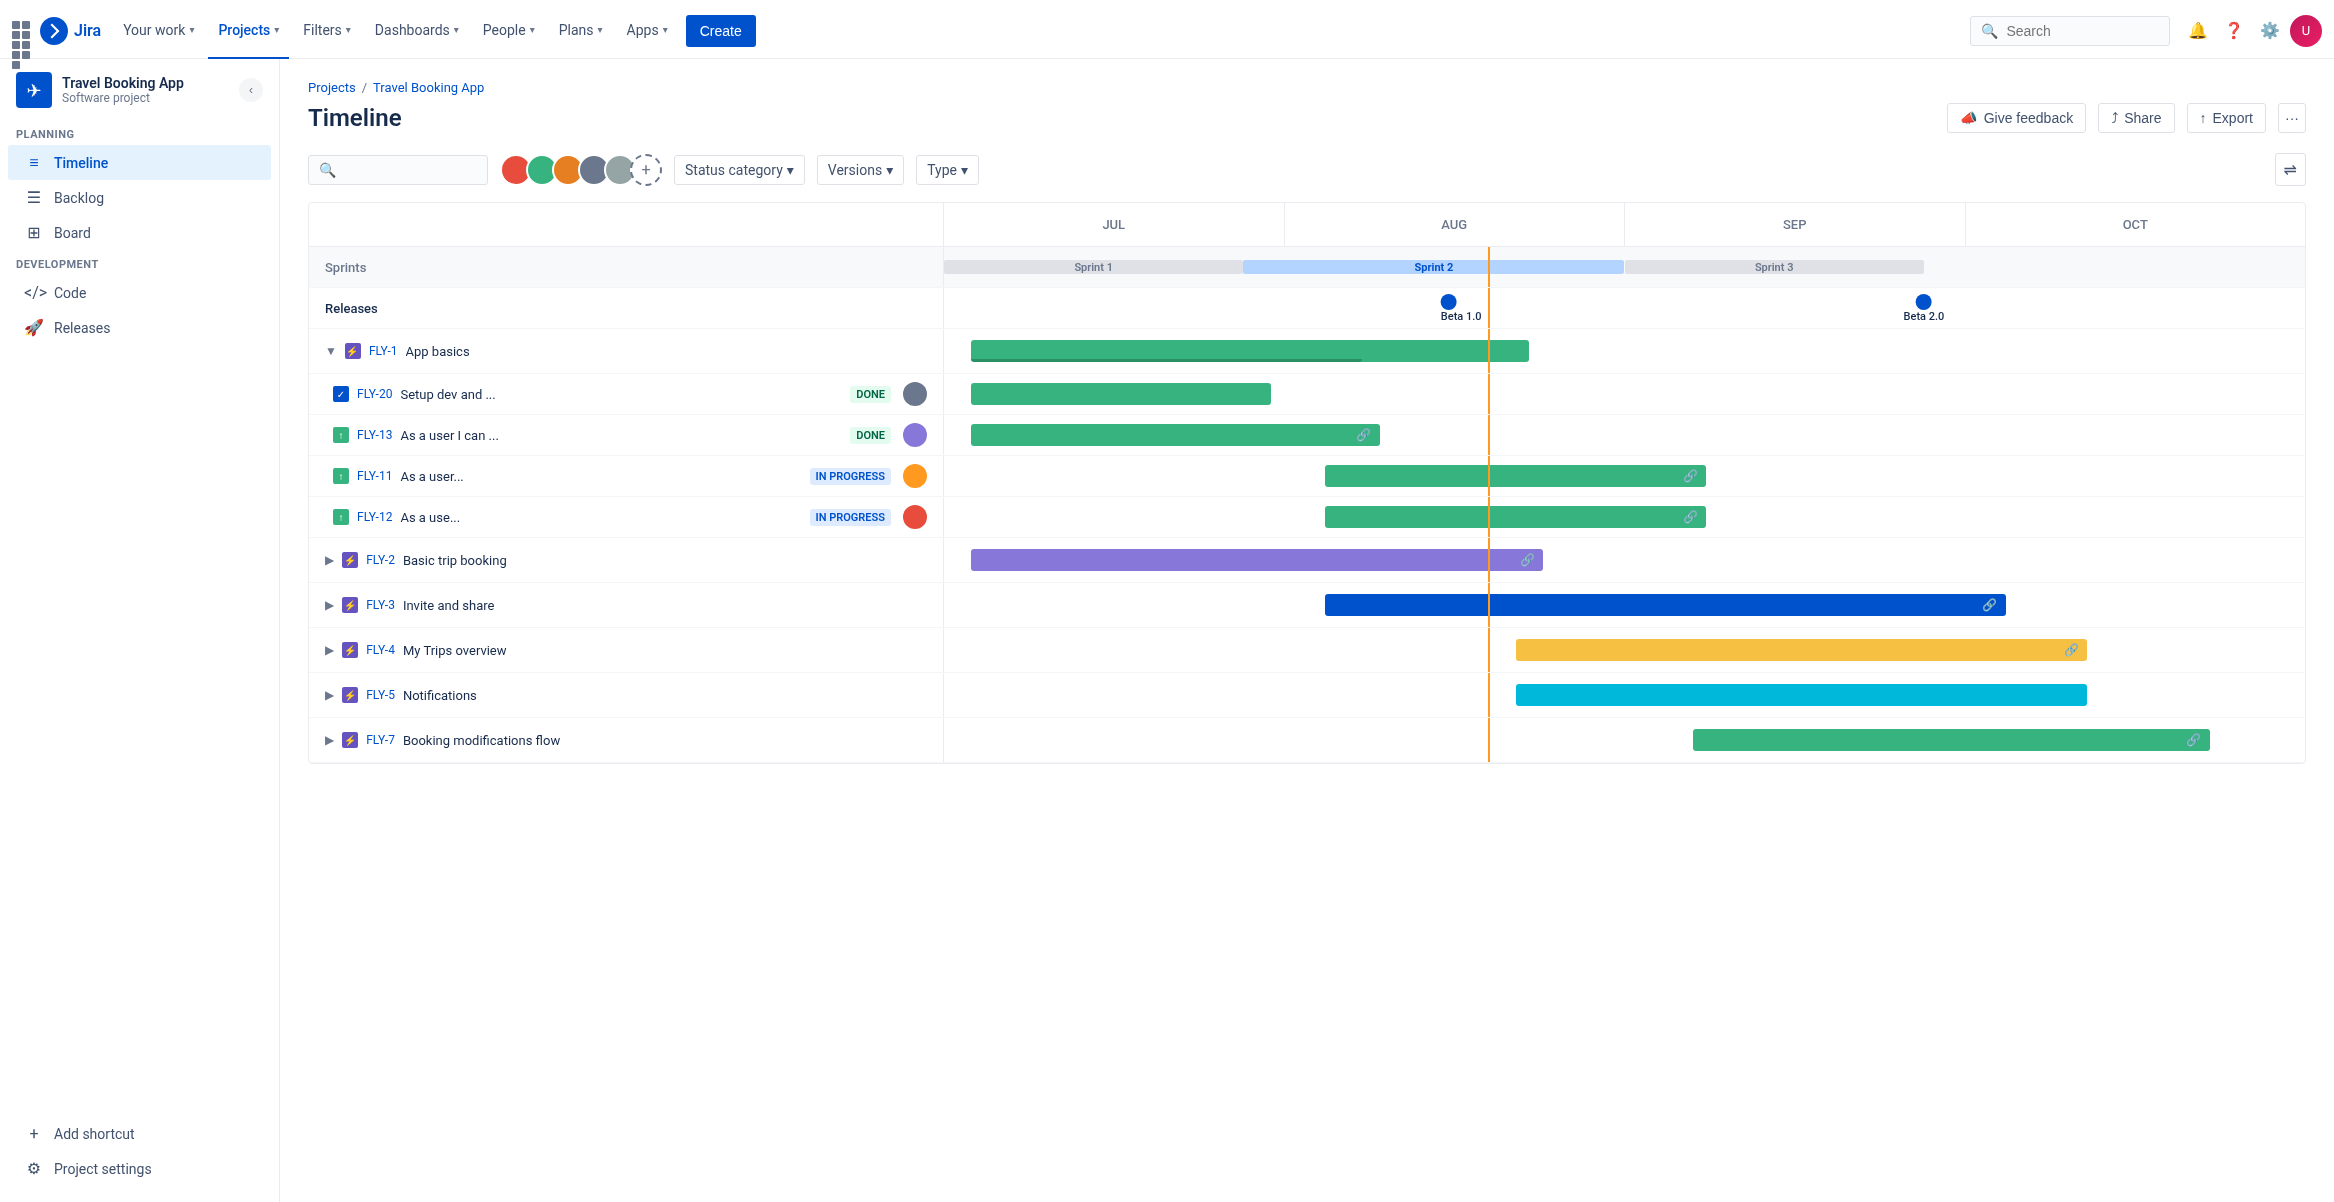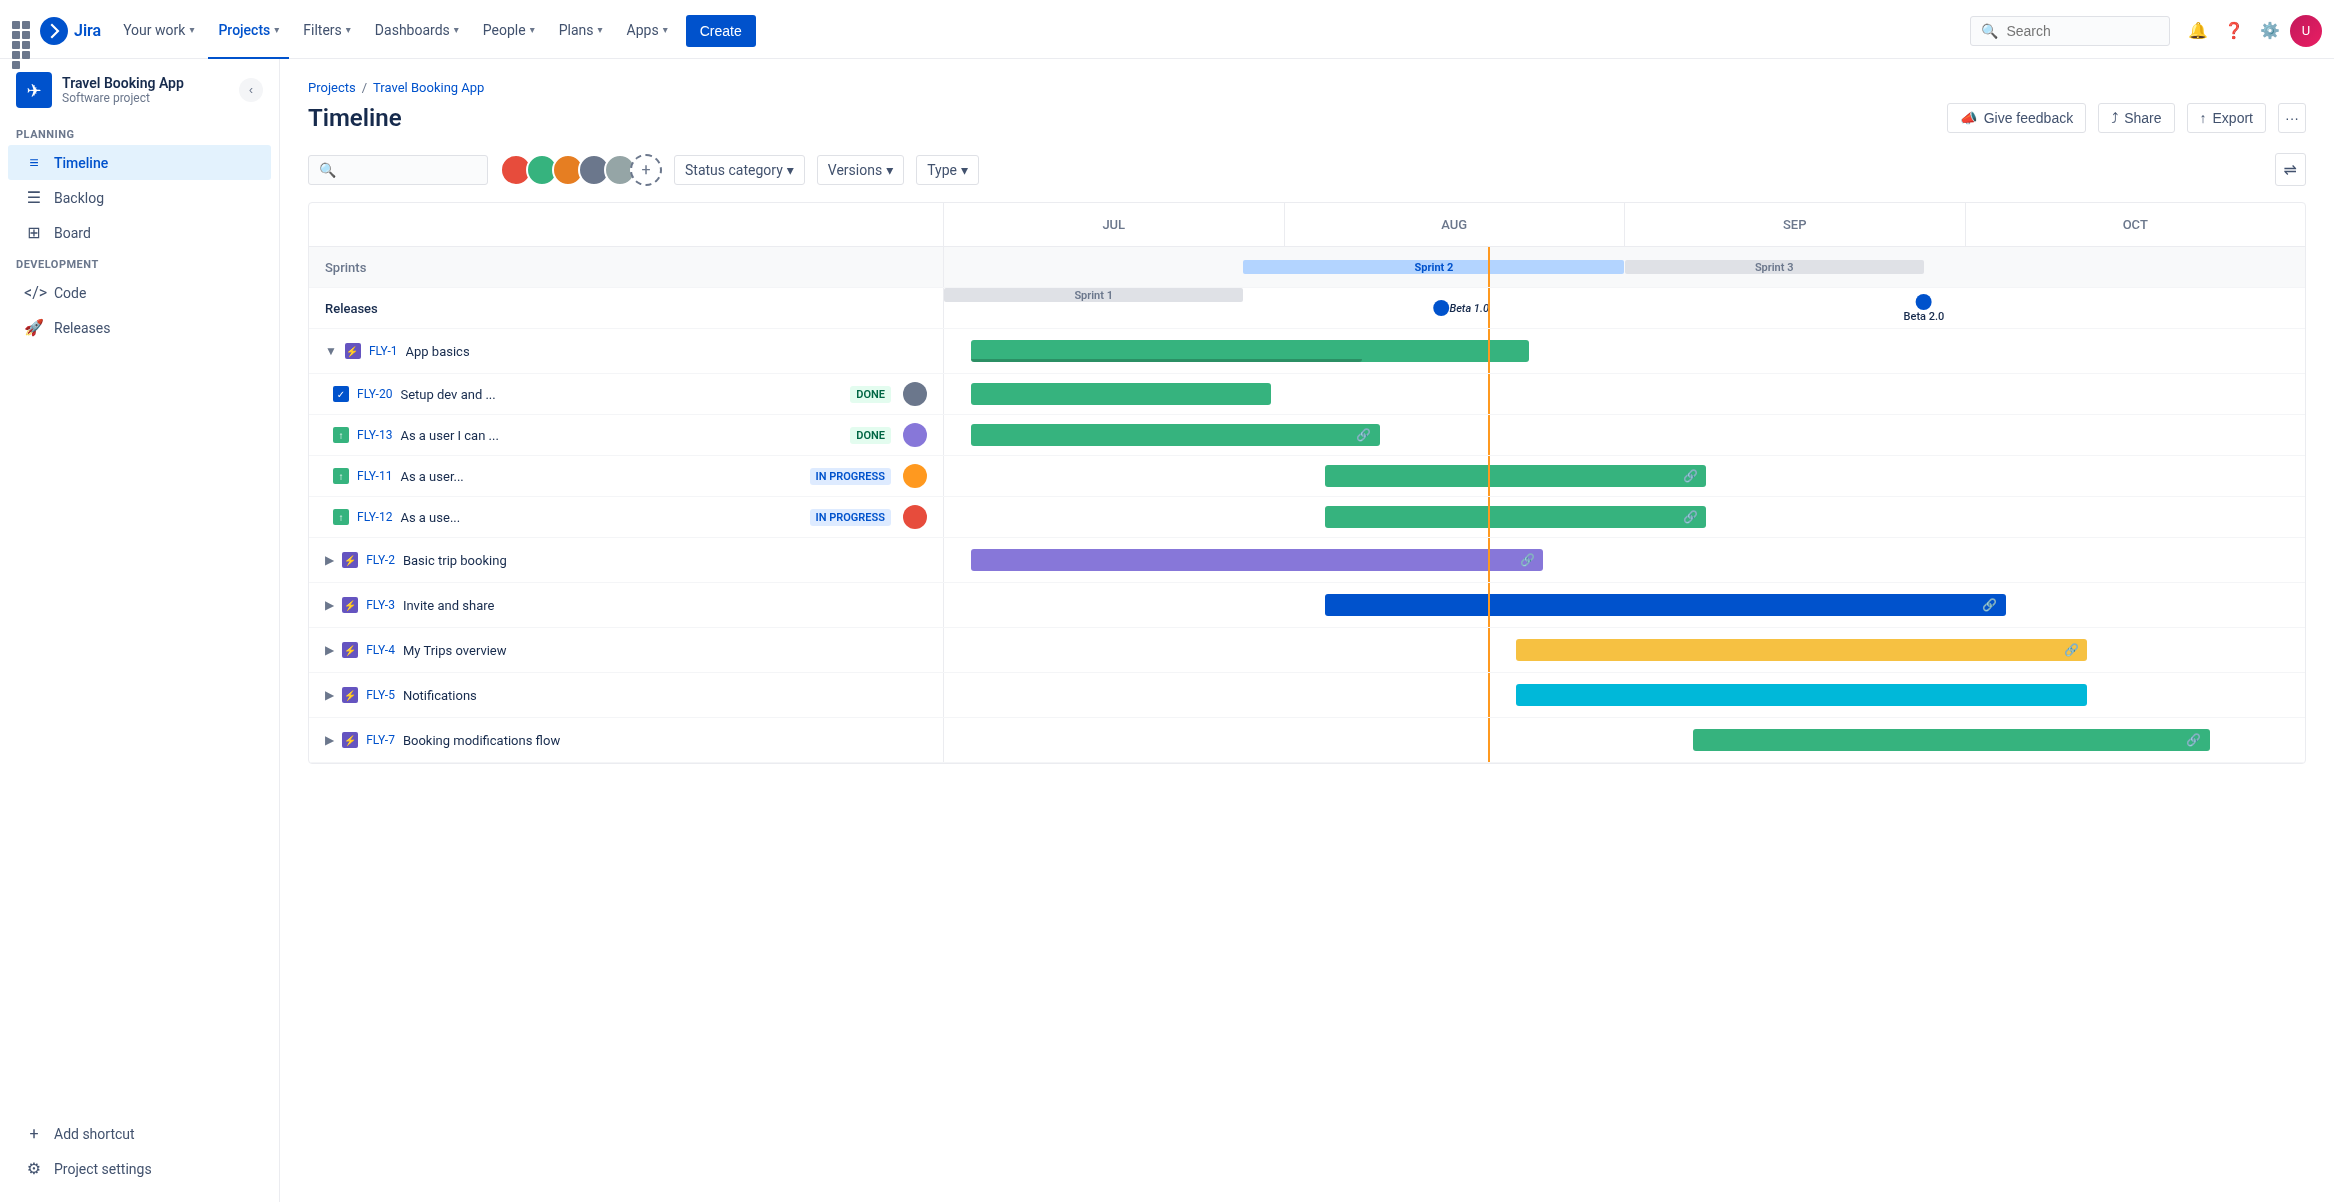--- a/index.html
+++ b/index.html
@@ -405,21 +405,21 @@
             <div class="col-month">SEP</div>
             <div class="col-month" style="border-right:none;">OCT</div>
           </div>
         </div>
 
         <div class="timeline-row sprint-row">
           <div class="timeline-row-label">
             <span class="sprint-label">Sprints</span>
           </div>
           <div class="timeline-row-gantt">
-            <div style="position:absolute;left:0%;width:22%;top:50%;transform:translateY(-50%);margin-top:28px;">
+            <div style="position:absolute;left:0%;width:22%;top:50%;transform:translateY(-50%);">
               <div style="height:14px;background:#dfe1e6;border-radius:2px;display:flex;align-items:center;justify-content:center;">
                 <span style="font-size:11px;font-weight:600;color:#6b778c;">Sprint 1</span>
               </div>
             </div>
             <div style="position:absolute;left:22%;width:28%;top:50%;transform:translateY(-50%);">
               <div style="height:14px;background:#b3d4ff;border-radius:2px;display:flex;align-items:center;justify-content:center;">
                 <span style="font-size:11px;font-weight:700;color:#0052cc;">Sprint 2</span>
               </div>
             </div>
             <div style="position:absolute;left:50%;width:22%;top:50%;transform:translateY(-50%);">
@@ -430,21 +430,21 @@
 
             <div class="today-line" style="left:40%;"></div>
           </div>
         </div>
 
         <div class="timeline-row">
           <div class="timeline-row-label">
             <span class="release-label">Releases</span>
           </div>
           <div class="timeline-row-gantt">
-            <div style="position:absolute;left:38%;transform:translateX(-50%);display:flex;flex-direction:row;align-items:center;font-style:italic;">
+            <div style="position:absolute;left:38%;transform:translateX(-50%);display:flex;flex-direction:column;">
               <div style="width:16px;height:16px;border-radius:50%;background:#0052cc;"></div>
               <span style="font-size:11px;font-weight:500;color:#172b4d;white-space:nowrap;">Beta 1.0</span>
             </div>
             <div style="position:absolute;left:72%;transform:translateX(-50%);display:flex;flex-direction:column;align-items:center;">
               <div style="width:16px;height:16px;border-radius:50%;background:#0052cc;"></div>
               <span style="font-size:11px;font-weight:500;color:#172b4d;white-space:nowrap;">Beta 2.0</span>
             </div>
             <div class="today-line" style="left:40%;"></div>
           </div>
         </div>

